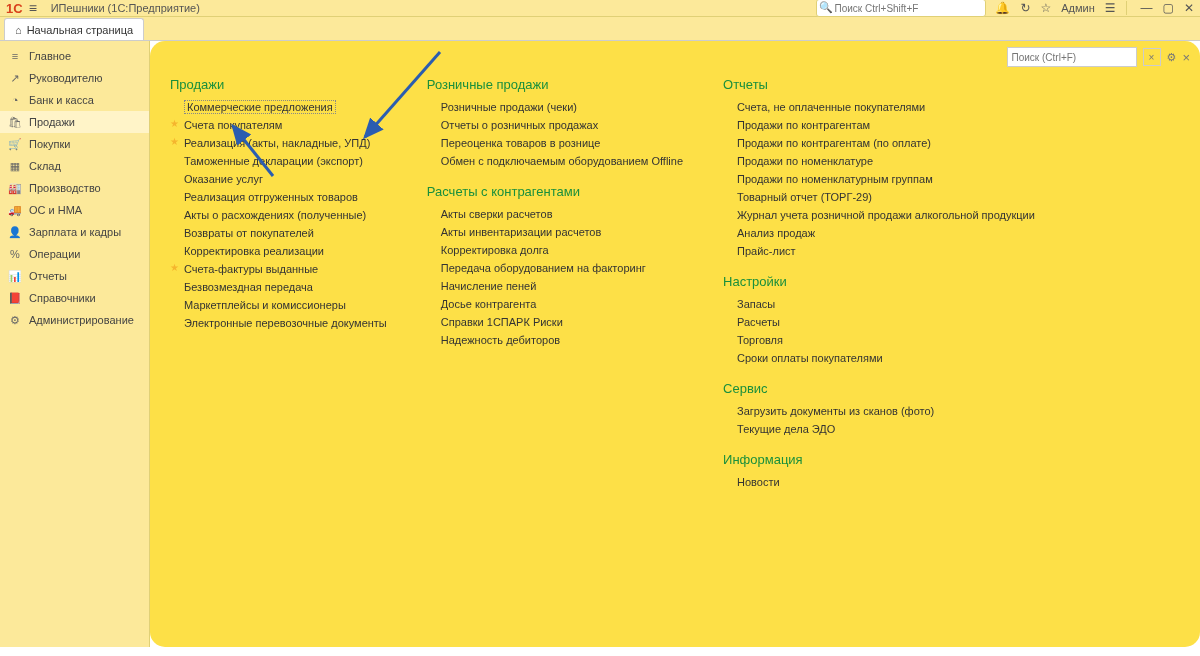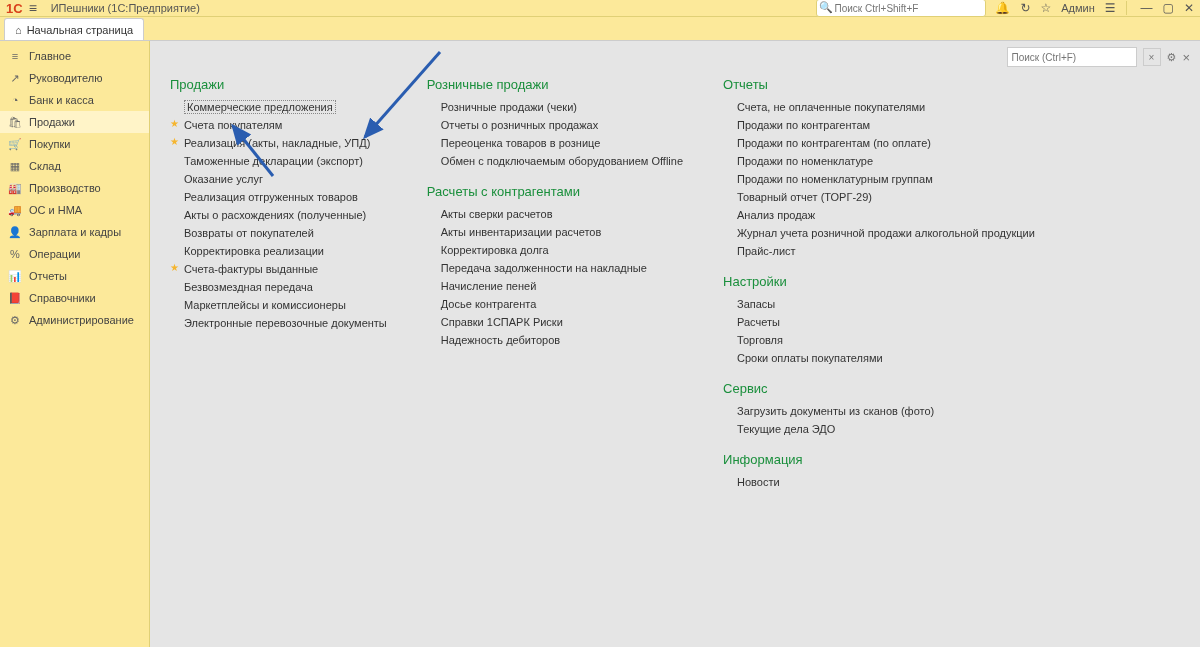--- a/index.html
+++ b/index.html
@@ -19,21 +19,21 @@
   .tabrow { height: 24px; background: #fce99a; display: flex; align-items: flex-end; padding-left: 4px; border-bottom: 1px solid #ccc; }
   .tabrow .tab { height: 22px; background: #fff; border: 1px solid #ccc; border-bottom: none; border-radius: 3px 3px 0 0; padding: 0 10px; display: flex; align-items: center; gap: 5px; cursor: pointer; }
   .tabrow .tab .home-icon { color:#555; }
 
   .layout { display: flex; height: calc(656px - 26px - 24px); width: 1200px; }
   .sidebar { width: 150px; background: #fce99a; border-right: 1px solid #e0d076; padding-top: 4px; }
   .sidebar .item { display: flex; align-items: center; height: 22px; padding: 0 8px; color: #444; cursor: pointer; gap: 7px; }
   .sidebar .item.active { background: #fff4c8; }
   .sidebar .item .ico { width: 14px; text-align: center; color: #666; font-size: 11px; }
 
-  .content { flex: 1; position: relative; background: #e5e5e5; }
+  .content { flex: 1; position: relative; background: #fde047; border-radius: 15px; }
   .toolbar-right { position: absolute; top: 6px; right: 10px; display: flex; align-items: center; gap: 6px; }
   .toolbar-right input { width: 130px; height: 20px; border: 1px solid #ccc; padding: 0 4px; font-size: 10px; color:#999; }
   .toolbar-right .ico-btn { width: 18px; height: 18px; border:1px solid #ccc; display:flex; align-items:center; justify-content:center; cursor:pointer; color:#777; font-size:10px; }
   .toolbar-right .gear { color:#777; cursor:pointer; }
   .toolbar-right .close { color:#777; cursor:pointer; font-size:13px; }
 
   .cols { display: flex; padding: 36px 0 0 20px; gap: 40px; }
   .col { display: flex; flex-direction: column; }
   .section-title { color: #1a8f3c; font-size: 13px; margin: 14px 0 6px; font-weight: normal; }
   .section-title:first-child { margin-top: 0; }
@@ -159,36 +159,36 @@
         <div class="col">
           <div class="section-title">Розничные продажи</div>
           <div class="link">Розничные продажи (чеки)</div>
           <div class="link">Отчеты о розничных продажах</div>
           <div class="link">Переоценка товаров в рознице</div>
           <div class="link">Обмен с подключаемым оборудованием Offline</div>
           <div class="section-title">Расчеты с контрагентами</div>
           <div class="link">Акты сверки расчетов</div>
           <div class="link">Акты инвентаризации расчетов</div>
           <div class="link">Корректировка долга</div>
-          <div class="link">Передача задолженности на накладные</div>
+          <div class="link">Передача оборудованием на факторинг</div>
           <div class="link">Начисление пеней</div>
           <div class="link">Досье контрагента</div>
           <div class="link">Справки 1СПАРК Риски</div>
           <div class="link">Надежность дебиторов</div>
         </div>
         <div class="col">
           <div class="section-title">Отчеты</div>
           <div class="link">Счета, не оплаченные покупателями</div>
           <div class="link">Продажи по контрагентам</div>
           <div class="link">Продажи по контрагентам (по оплате)</div>
           <div class="link">Продажи по номенклатуре</div>
           <div class="link">Продажи по номенклатурным группам</div>
           <div class="link">Товарный отчет (ТОРГ-29)</div>
+          <div class="link">Журнал учета розничной продажи алкогольной продукции</div>
           <div class="link">Анализ продаж</div>
-          <div class="link">Журнал учета розничной продажи алкогольной продукции</div>
           <div class="link">Прайс-лист</div>
           <div class="section-title">Настройки</div>
           <div class="link">Запасы</div>
           <div class="link">Расчеты</div>
           <div class="link">Торговля</div>
           <div class="link">Сроки оплаты покупателями</div>
           <div class="section-title">Сервис</div>
           <div class="link">Загрузить документы из сканов (фото)</div>
           <div class="link">Текущие дела ЭДО</div>
           <div class="section-title">Информация</div>

